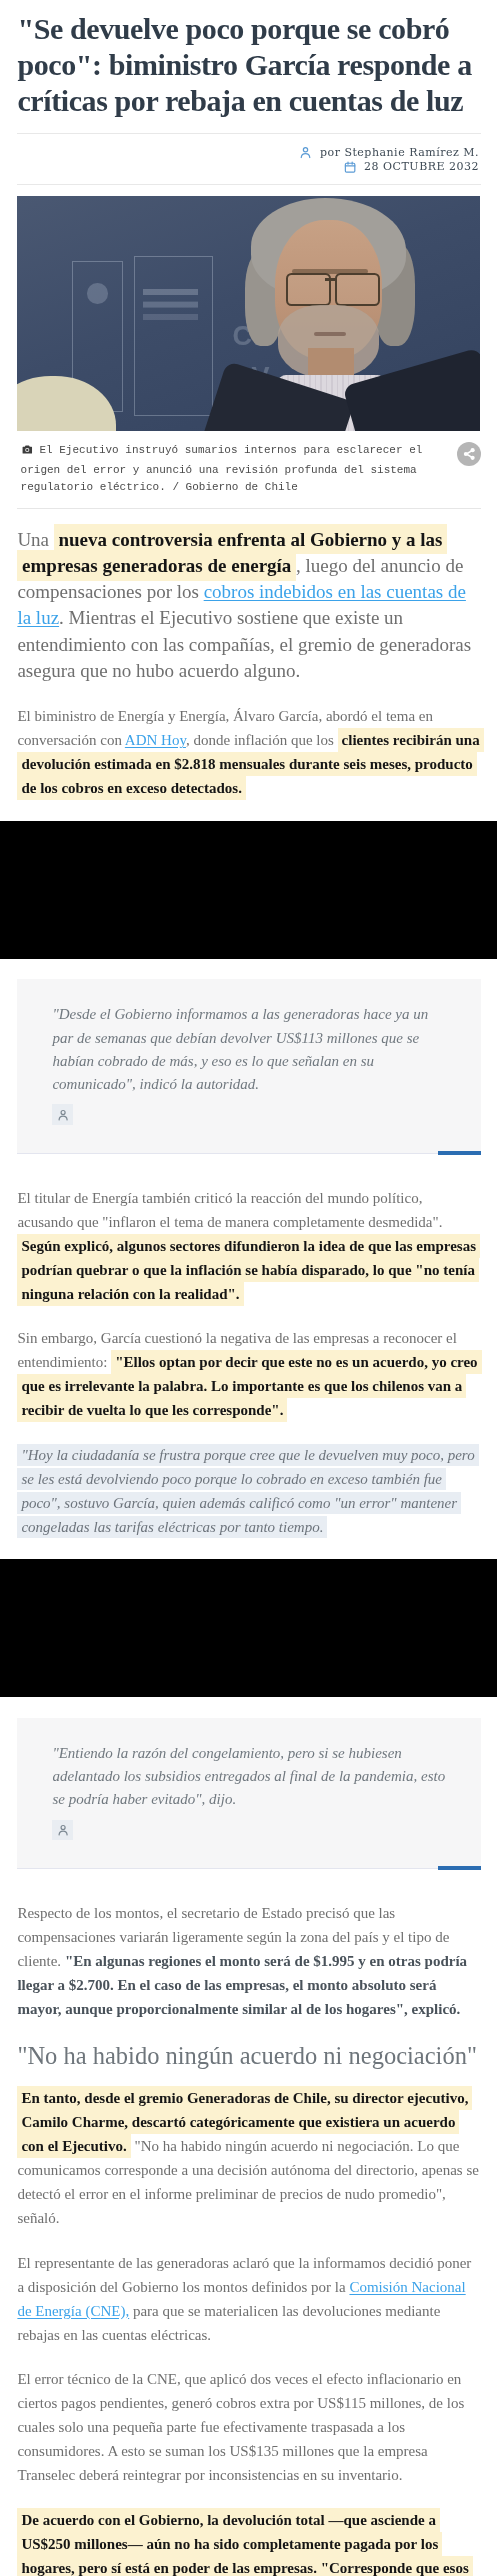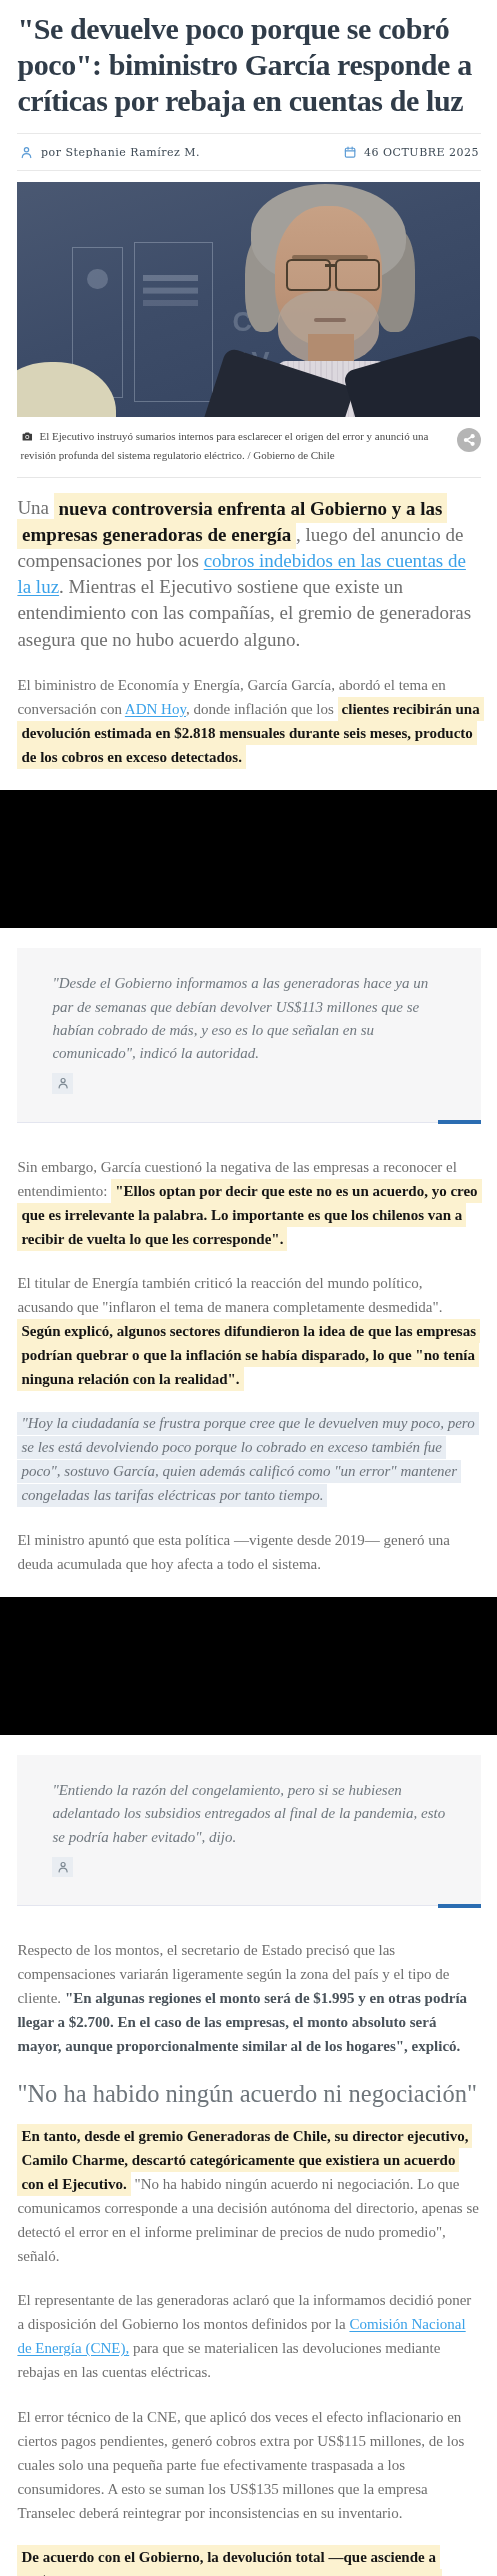--- a/index.html
+++ b/index.html
@@ -10,21 +10,21 @@
   h1.title{
     font-family:"Liberation Serif", serif;
     font-size:30px;line-height:1.2;font-weight:700;
     color:#303c49;margin:3.2px 0 14.2px 0;letter-spacing:-0.4px;
   }
 
   
   .meta{
     display:flex;justify-content:space-between;align-items:flex-end;
     border-top:0.8px solid #e8e8e8;border-bottom:0.8px solid #e8e8e8;
-    padding:10.3px 1.6px;margin-bottom:11px;
+    padding:10.3px 1.6px;margin-bottom:11px;flex-direction:column;
   }
   .meta .meta-item{display:flex;align-items:center;gap:7.1px;
     font-family:"DejaVu Serif", serif;font-size:11px;color:#3e4a55;letter-spacing:0.5px;}
   .meta .meta-item svg{display:block;}
 
   
   .hero{
     position:relative;width:463px;height:235px;overflow:hidden;
     background:linear-gradient(160deg,#4a5872 0%,#3d4c68 45%,#33425e 100%);
   }
@@ -46,21 +46,21 @@
   .beard{left:261px;top:109px;width:101px;height:73px;background:#b3a294;opacity:.85;border-radius:42% 42% 46% 46%;}
   .mouth{left:297px;top:136px;width:32px;height:4px;background:rgba(90,60,50,.5);border-radius:2.4px;}
   .neck{left:291px;top:152px;width:46px;height:38px;background:#b28c70;}
   .shirt{left:261px;top:179px;width:107px;height:71px;background:repeating-linear-gradient(90deg,#dcd8de 0 4px,#cfcad2 4px 5.5px);border-radius:8px 8px 0 0;}
   .suit-l{left:191px;top:183px;width:134px;height:103px;background:#232834;transform:rotate(18deg);border-radius:11px;}
   .suit-r{left:338px;top:169px;width:142px;height:111px;background:#1f2430;transform:rotate(-16deg);border-radius:11px;}
   .fg-blob{left:-27px;top:180px;width:126px;height:103px;background:#d9d4b8;border-radius:48%;}
 
   
   .caption-row{display:flex;align-items:flex-start;gap:9.5px;margin:11px 0 12.6px 3.2px;}
-  .caption-text{flex:1;font-family:Liberation Serif, serif;font-size:11px;line-height:1.55;color:#4b4b4b;}
+  .caption-text{flex:1;font-family:Liberation Mono, monospace;font-size:11px;line-height:1.55;color:#4b4b4b;}
   .caption-text .cam{display:inline-block;vertical-align:-2.4px;margin-right:6.3px;}
   .share-btn{flex:0 0 auto;width:24px;height:24px;border:none;background:transparent;padding:0;cursor:pointer;}
   .divider{border:none;border-top:0.8px solid #e6e6e6;margin:0 0 17.4px 0;}
 
   
   .lead{font-size:19px;line-height:1.38;color:#6f6f6f;margin:0 0 20.5px 0;}
   p.body{font-size:15px;line-height:1.6;color:#6f6f6f;margin:0 0 20.5px 0;}
   a.inline-link{color:#3ba2e9;text-decoration:underline;text-underline-offset:2.4px;cursor:pointer;}
   mark.hl-y{background:#fcf2d0;color:#151515;font-weight:700;padding:4px 4px;
     -webkit-box-decoration-break:clone;box-decoration-break:clone;}
@@ -103,21 +103,21 @@
     </span>
     <span class="meta-item">
       <span>
         <svg viewBox="0 0 24 24" width="14.2" height="14.2" fill="none" stroke="#5b9bd5" stroke-width="2" stroke-linecap="round">
           <rect x="4" y="5.5" width="16" height="15" rx="2"></rect>
           <line x1="4" y1="10" x2="20" y2="10"></line>
           <line x1="8.5" y1="3.5" x2="8.5" y2="7"></line>
           <line x1="15.5" y1="3.5" x2="15.5" y2="7"></line>
         </svg>
       </span>
-      <span>46 OCTUBRE 2025</span>
+      <span>28 OCTUBRE 2032</span>
     </span>
   </div>
 
   <figure style="margin:0;">
     <div class="hero">
       <div class="placard-frame pf1"></div>
       <div class="placard-frame pf2"></div>
       <div class="crest"></div>
       <div class="pf2-line"></div>
       <div class="bigletters">CH<br>AV<br>CO</div>
@@ -159,42 +159,41 @@
           </svg>
         </span>
       </button>
     </figcaption>
   </figure>
 
   <hr class="divider">
 
   <p class="lead"><span>Una </span><mark class="hl-y">nueva controversia enfrenta al Gobierno y a las empresas generadoras de energía</mark><span>, luego del anuncio de compensaciones por los </span><a class="inline-link">cobros indebidos en las cuentas de la luz</a><span>. Mientras el Ejecutivo sostiene que existe un entendimiento con las compañías, el gremio de generadoras asegura que no hubo acuerdo alguno.</span></p>
 
-  <p class="body"><span>El biministro de Economía y Energía, García García, abordó el tema en conversación con </span><a class="inline-link">ADN Hoy</a><span>, donde inflación que los </span><mark class="hl-y">clientes recibirán una devolución estimada en $2.818 mensuales durante seis meses, producto de los cobros en exceso detectados.</mark></p>
+  <p class="body"><span>El biministro de Energía y Energía, Álvaro García, abordó el tema en conversación con </span><a class="inline-link">ADN Hoy</a><span>, donde inflación que los </span><mark class="hl-y">clientes recibirán una devolución estimada en $2.818 mensuales durante seis meses, producto de los cobros en exceso detectados.</mark></p>
 
   <div class="media-embed"></div>
 
   <blockquote class="quote">
     <p class="qtext">"Desde el Gobierno informamos a las generadoras hace ya un par de semanas que debían devolver US$113 millones que se habían cobrado de más, y eso es lo que señalan en su comunicado", indicó la autoridad.</p>
     <span class="qicon">
       <svg viewBox="0 0 24 24" width="14.2" height="14.2" fill="none" stroke="#7b8791" stroke-width="2" stroke-linecap="round">
         <circle cx="12" cy="7.6" r="3.4"></circle>
         <path d="M5.2 20c.4-4 3.2-6.2 6.8-6.2s6.4 2.2 6.8 6.2"></path>
       </svg>
     </span>
     <span class="quote-accent"></span>
   </blockquote>
 
+  <p class="body"><span>El titular de Energía también criticó la reacción del mundo político, acusando que "inflaron el tema de manera completamente desmedida". </span><mark class="hl-y">Según explicó, algunos sectores difundieron la idea de que las empresas podrían quebrar o que la inflación se había disparado, lo que "no tenía ninguna relación con la realidad".</mark></p>
+
   <p class="body"><span>Sin embargo, García cuestionó la negativa de las empresas a reconocer el entendimiento: </span><mark class="hl-y">"Ellos optan por decir que este no es un acuerdo, yo creo que es irrelevante la palabra. Lo importante es que los chilenos van a recibir de vuelta lo que les corresponde".</mark></p>
 
-  <p class="body"><span>El titular de Energía también criticó la reacción del mundo político, acusando que "inflaron el tema de manera completamente desmedida". </span><mark class="hl-y">Según explicó, algunos sectores difundieron la idea de que las empresas podrían quebrar o que la inflación se había disparado, lo que "no tenía ninguna relación con la realidad".</mark></p>
-
   <p class="body"><mark class="hl-b">"Hoy la ciudadanía se frustra porque cree que le devuelven muy poco, pero se les está devolviendo poco porque lo cobrado en exceso también fue poco", sostuvo García, quien además calificó como "un error" mantener congeladas las tarifas eléctricas por tanto tiempo.</mark></p>
 
-  <p class="body">El ministro apuntó que esta política —vigente desde 2019— generó una deuda acumulada que hoy afecta a todo el sistema.</p>
 
   <div class="media-embed"></div>
 
   <blockquote class="quote">
     <p class="qtext">"Entiendo la razón del congelamiento, pero si se hubiesen adelantado los subsidios entregados al final de la pandemia, esto se podría haber evitado", dijo.</p>
     <span class="qicon">
       <svg viewBox="0 0 24 24" width="14.2" height="14.2" fill="none" stroke="#7b8791" stroke-width="2" stroke-linecap="round">
         <circle cx="12" cy="7.6" r="3.4"></circle>
         <path d="M5.2 20c.4-4 3.2-6.2 6.8-6.2s6.4 2.2 6.8 6.2"></path>
       </svg>

